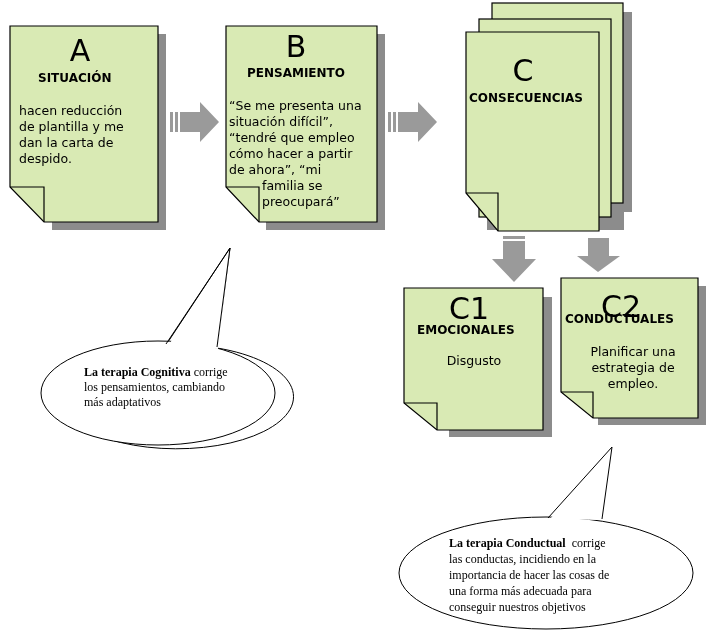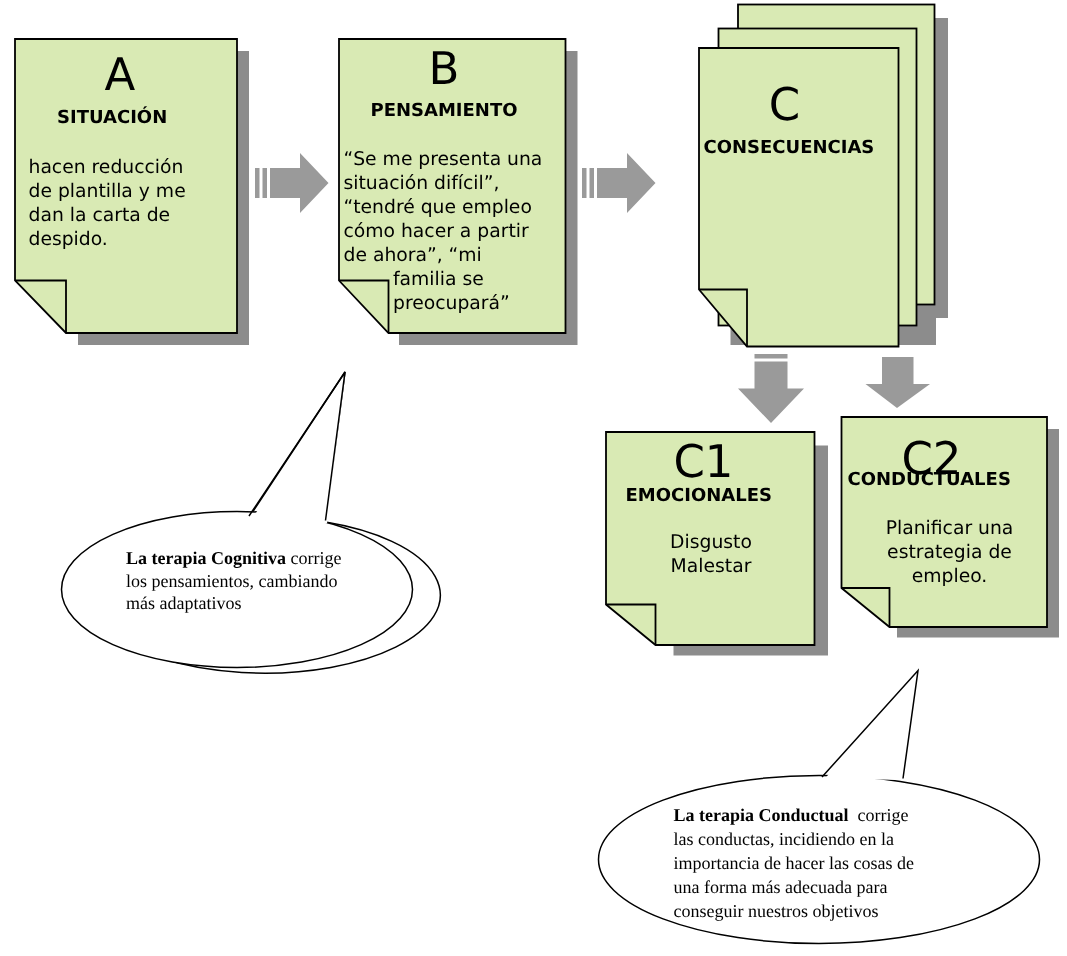--- a/index.html
+++ b/index.html
@@ -107,21 +107,20 @@
   <div style="padding-left:33px;">preocupará”</div>
 </div>
 
 <div class="txt big" style="left:488px; top:56px; width:70px;">C</div>
 <div class="txt lbl" style="left:469px; top:91px;">CONSECUENCIAS</div>
 
 <div class="txt big" style="left:404px; top:294px; width:130px;">C1</div>
 <div class="txt lbl" style="left:417px; top:323px;">EMOCIONALES</div>
 <div class="txt body" style="left:404px; top:353px; width:140px; text-align:center;">
   <div>Disgusto</div>
-  <div>Malestar</div>
 </div>
 
 <div class="txt big" style="left:561px; top:292px; width:120px;">C2</div>
 <div class="txt lbl" style="left:565px; top:312px;">CONDUCTUALES</div>
 <div class="txt body" style="left:568px; top:344px; width:130px; text-align:center;">
   <div>Planificar una</div>
   <div>estrategia de</div>
   <div>empleo.</div>
 </div>
 

